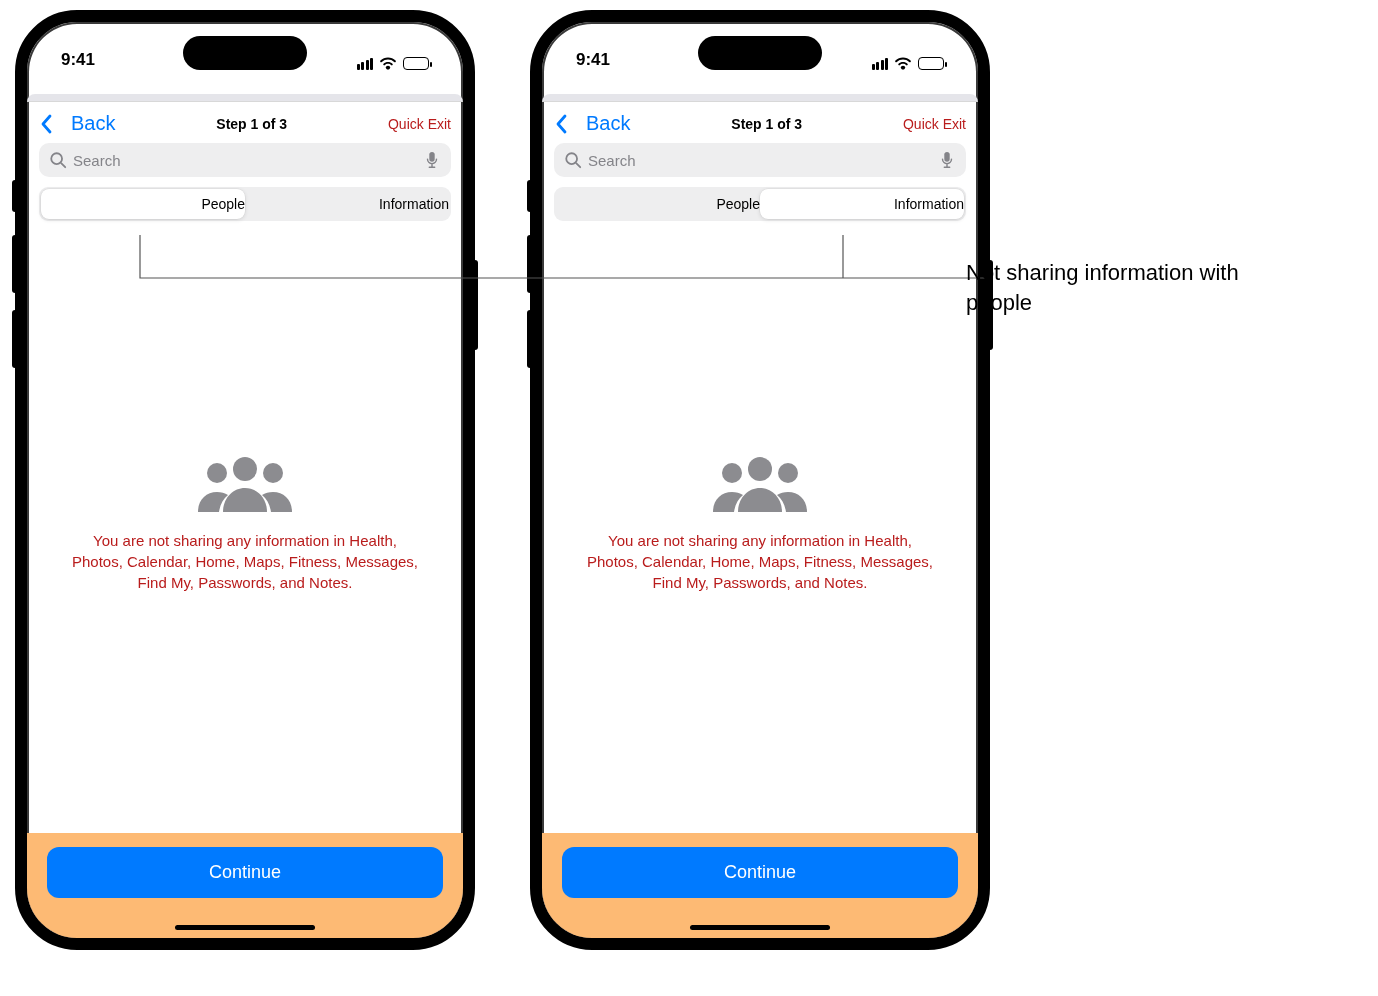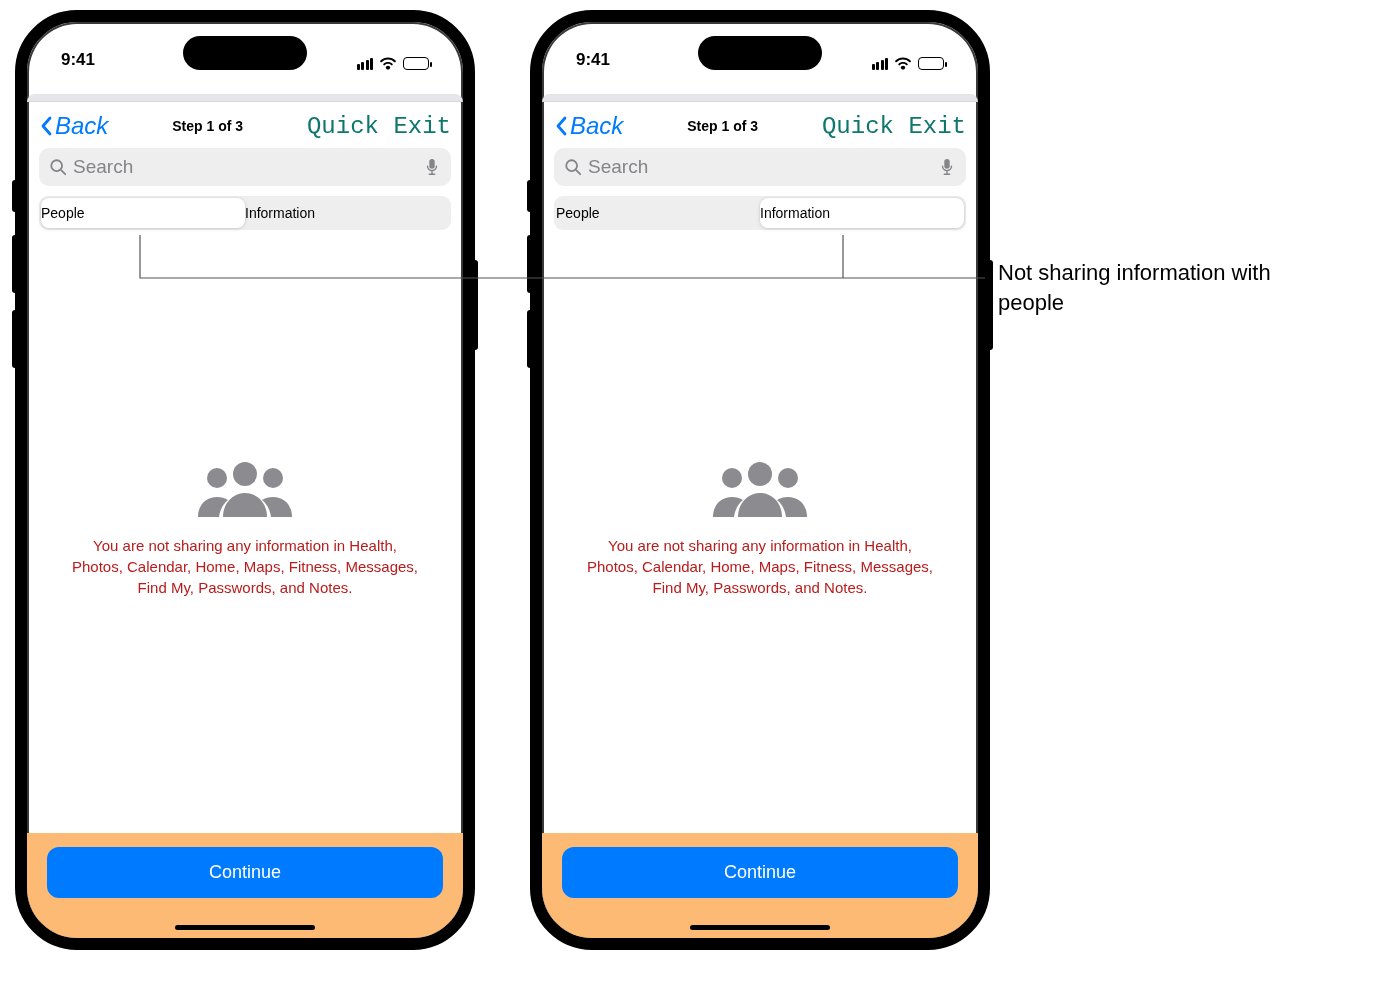--- a/index.html
+++ b/index.html
@@ -69,42 +69,42 @@
     .sheet-handle-wrap { padding-top:4px; }
     .sheet-handle {
       height:8px; background:#e5e5ea; border-radius:10px 10px 0 0; margin-top:16px;
       border-bottom:1px solid #d8d8d8;
     }
 
     .nav-bar {
       display:flex; align-items:center; justify-content:space-between;
       padding: 10px 12px 8px;
     }
-    .nav-left { display:flex; align-items:center; gap:2px; color:#007aff; font-size:24px;font-style:italic; }
+    .nav-left { display:flex; align-items:center; gap:18px; color:#007aff; font-size:20px; }
     .nav-left svg{width:14px;height:20px;}
     .nav-title { font-size:14px; font-weight:600; }
-    .nav-right { color:#0f766e; font-size:24px;font-family:Liberation Mono, monospace; }
+    .nav-right { color:#b91c1c; font-size:14px; }
 
     .search-wrap { padding: 0 12px 10px; }
     .search {
       display:flex; align-items:center; gap:6px;
       background:#eeeeef; border-radius:10px; padding:8px 10px;
     }
     .search input{
-      flex:1; border:none; background:transparent; font-size:19px; outline:none; color:#4c1d95;
+      flex:1; border:none; background:transparent; font-size:15px; outline:none; color:#4c1d95;
     }
     .search input::placeholder{color:#848489;}
     .search svg{width:18px;height:18px;}
 
     .segment-wrap{padding:0 12px 10px;}
     .segment{
       display:flex; background:#eeeeef; border-radius:9px; padding:2px;
     }
     .seg-btn{
-      flex:1; text-align:left; padding:7px 0; font-size:14px; font-weight:500;
+      flex:1; text-align:right; padding:7px 0; font-size:14px; font-weight:500;
       border-radius:8px; color:#000;
     }
     .seg-btn.active{
       background:#fff;
       box-shadow: 0 1px 4px rgba(0,0,0,0.12), 0 0 0 0.5px rgba(0,0,0,0.06);
     }
 
     .content{
       flex:1; display:flex; flex-direction:column; align-items:center; justify-content:center;
       padding: 0 40px 120px;
@@ -286,13 +286,13 @@
       <div class="home-indicator"></div>
     </div>
   </div>
 </div>
 
 <svg class="callout-line" style="left:0;top:0;" width="1378" height="996">
   <path d="M140 235 L140 278 L985 278" stroke="#555" stroke-width="1.2"></path>
   <path d="M843 235 L843 278" stroke="#555" stroke-width="1.2"></path>
 </svg>
 
-<div class="callout" style="left:998px; top:258px; width:300px;">Not sharing information with people</div>
+<div class="callout" style="left:966px; top:258px; width:300px;">Not sharing information with people</div>
 
 </body></html>

